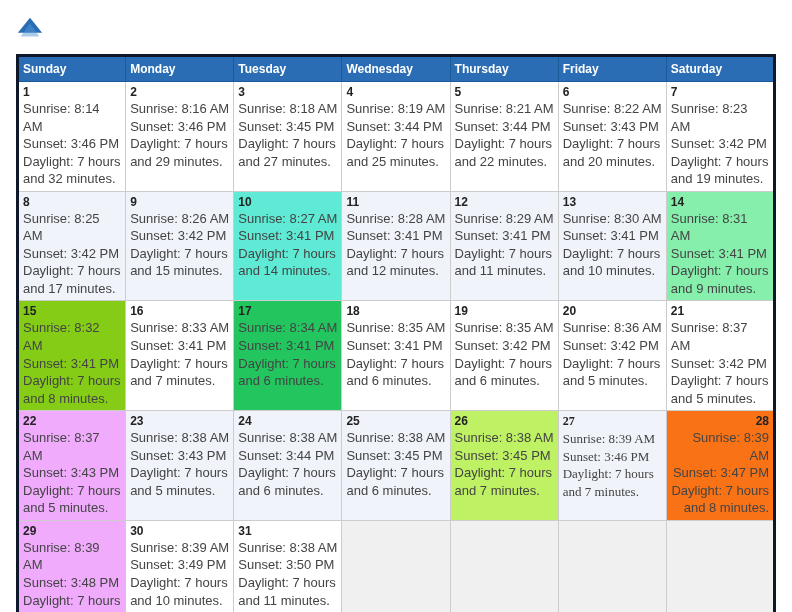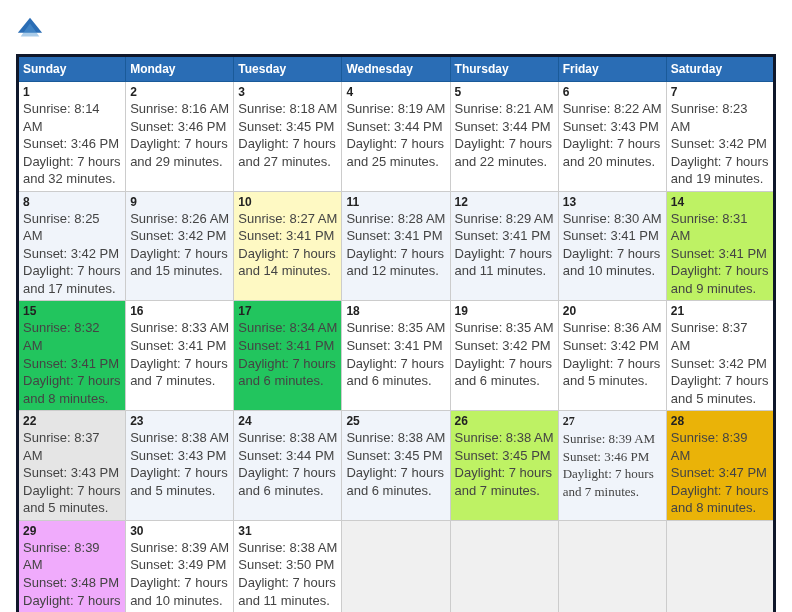--- a/index.html
+++ b/index.html
@@ -171,43 +171,43 @@
         </tr>
         <tr>
           <td style="background: rgb(240, 244, 250);">
             <span class="day-number">8</span>
             <div class="cell-text">Sunrise: 8:25 AM<br>Sunset: 3:42 PM<br>Daylight: 7 hours and 17 minutes.</div>
           </td>
           <td style="background: rgb(240, 244, 250);">
             <span class="day-number">9</span>
             <div class="cell-text">Sunrise: 8:26 AM<br>Sunset: 3:42 PM<br>Daylight: 7 hours and 15 minutes.</div>
           </td>
-          <td style="background: #fef9c3;">
+          <td style="background: #5eead4;">
             <span class="day-number">10</span>
             <div class="cell-text">Sunrise: 8:27 AM<br>Sunset: 3:41 PM<br>Daylight: 7 hours and 14 minutes.</div>
           </td>
           <td style="background: rgb(240, 244, 250);">
             <span class="day-number">11</span>
             <div class="cell-text">Sunrise: 8:28 AM<br>Sunset: 3:41 PM<br>Daylight: 7 hours and 12 minutes.</div>
           </td>
           <td style="background: rgb(240, 244, 250);">
             <span class="day-number">12</span>
             <div class="cell-text">Sunrise: 8:29 AM<br>Sunset: 3:41 PM<br>Daylight: 7 hours and 11 minutes.</div>
           </td>
           <td style="background: rgb(240, 244, 250);">
             <span class="day-number">13</span>
             <div class="cell-text">Sunrise: 8:30 AM<br>Sunset: 3:41 PM<br>Daylight: 7 hours and 10 minutes.</div>
           </td>
-          <td style="background: #bef264;">
+          <td style="background: #86efac;">
             <span class="day-number">14</span>
             <div class="cell-text">Sunrise: 8:31 AM<br>Sunset: 3:41 PM<br>Daylight: 7 hours and 9 minutes.</div>
           </td>
         </tr>
         <tr>
-          <td style="background: #22c55e;">
+          <td style="background: #84cc16;">
             <span class="day-number">15</span>
             <div class="cell-text">Sunrise: 8:32 AM<br>Sunset: 3:41 PM<br>Daylight: 7 hours and 8 minutes.</div>
           </td>
           <td style="background: rgb(255, 255, 255);">
             <span class="day-number">16</span>
             <div class="cell-text">Sunrise: 8:33 AM<br>Sunset: 3:41 PM<br>Daylight: 7 hours and 7 minutes.</div>
           </td>
           <td style="background: #22c55e;">
             <span class="day-number">17</span>
             <div class="cell-text">Sunrise: 8:34 AM<br>Sunset: 3:41 PM<br>Daylight: 7 hours and 6 minutes.</div>
@@ -223,21 +223,21 @@
           <td style="background: rgb(255, 255, 255);">
             <span class="day-number">20</span>
             <div class="cell-text">Sunrise: 8:36 AM<br>Sunset: 3:42 PM<br>Daylight: 7 hours and 5 minutes.</div>
           </td>
           <td style="background: rgb(255, 255, 255);">
             <span class="day-number">21</span>
             <div class="cell-text">Sunrise: 8:37 AM<br>Sunset: 3:42 PM<br>Daylight: 7 hours and 5 minutes.</div>
           </td>
         </tr>
         <tr>
-          <td style="background: #e5e5e5;">
+          <td style="background: #f0abfc;">
             <span class="day-number">22</span>
             <div class="cell-text">Sunrise: 8:37 AM<br>Sunset: 3:43 PM<br>Daylight: 7 hours and 5 minutes.</div>
           </td>
           <td style="background: rgb(240, 244, 250);">
             <span class="day-number">23</span>
             <div class="cell-text">Sunrise: 8:38 AM<br>Sunset: 3:43 PM<br>Daylight: 7 hours and 5 minutes.</div>
           </td>
           <td style="background: rgb(240, 244, 250);">
             <span class="day-number">24</span>
             <div class="cell-text">Sunrise: 8:38 AM<br>Sunset: 3:44 PM<br>Daylight: 7 hours and 6 minutes.</div>
@@ -247,21 +247,21 @@
             <div class="cell-text">Sunrise: 8:38 AM<br>Sunset: 3:45 PM<br>Daylight: 7 hours and 6 minutes.</div>
           </td>
           <td style="background: #bef264;">
             <span class="day-number">26</span>
             <div class="cell-text">Sunrise: 8:38 AM<br>Sunset: 3:45 PM<br>Daylight: 7 hours and 7 minutes.</div>
           </td>
           <td style="background: rgb(240, 244, 250); font-family: Liberation Serif, serif;">
             <span class="day-number">27</span>
             <div class="cell-text">Sunrise: 8:39 AM<br>Sunset: 3:46 PM<br>Daylight: 7 hours and 7 minutes.</div>
           </td>
-          <td style="background: #eab308;">
+          <td style="background: #f97316; text-align: right;">
             <span class="day-number">28</span>
             <div class="cell-text">Sunrise: 8:39 AM<br>Sunset: 3:47 PM<br>Daylight: 7 hours and 8 minutes.</div>
           </td>
         </tr>
         <tr>
           <td style="background: #f0abfc;">
             <span class="day-number">29</span>
             <div class="cell-text">Sunrise: 8:39 AM<br>Sunset: 3:48 PM<br>Daylight: 7 hours and 9 minutes.</div>
           </td>
           <td style="background: rgb(255, 255, 255);">

